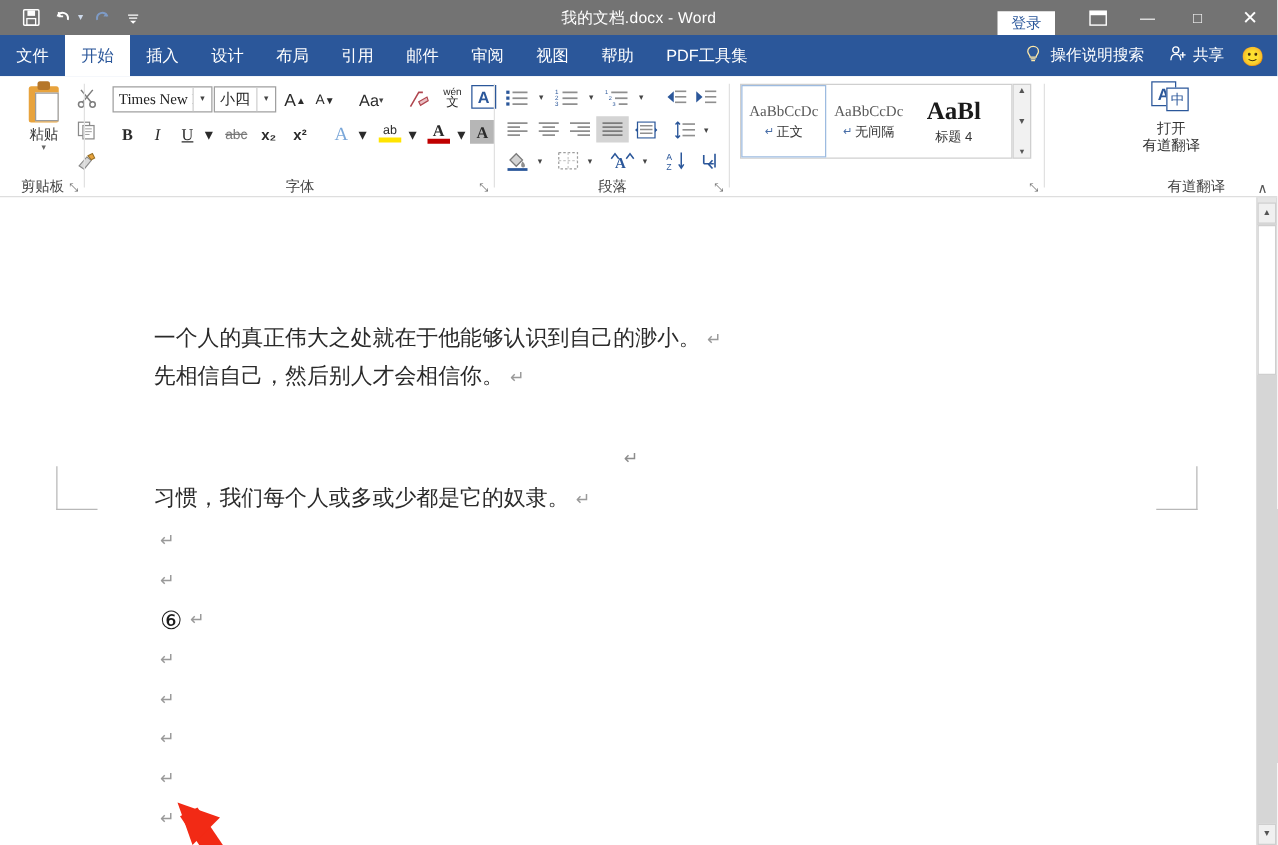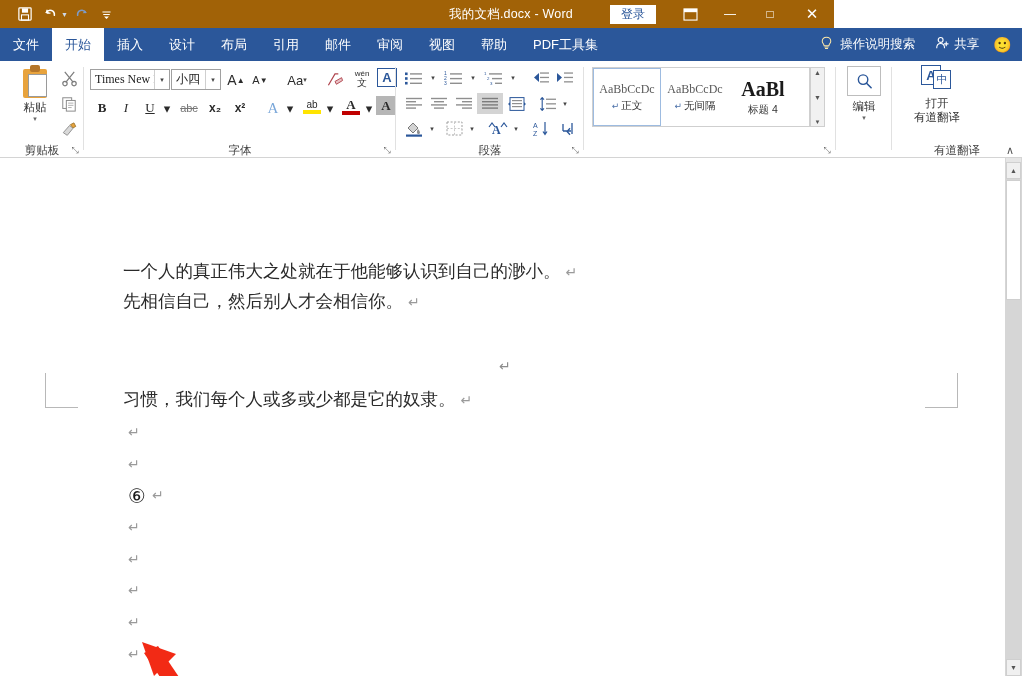--- a/index.html
+++ b/index.html
@@ -5,36 +5,36 @@
   * { box-sizing: border-box; margin: 0; padding: 0; }
   html, body {
     width: 1022px; height: 676px;
     font-family: "Liberation Sans", "DejaVu Sans", sans-serif;
     overflow: hidden; background: #fff;
   }
   .app { position: relative; width: 1022px; height: 676px; }
 
   
   .titlebar {
-    position: absolute; left: 0; top: 0; width: 834px; height: 28px;
-    background: #a16207; color: #fff;
+    position: absolute; left: 0; top: 0; width: 1022px; height: 28px;
+    background: #737373; color: #fff;
   }
   .qat { position: absolute; left: 14px; top: 0; height: 28px; display: flex; align-items: center; gap: 3px; }
   .qat-btn {
     width: 22px; height: 22px; display: flex; align-items: center; justify-content: center;
     color: #ffffff;
   }
   .qat-btn.dim { color: #7e9bc6; }
   .qat-caret { font-size: 7px; color: #cdd9ea; margin-left: -3px; }
   .title-text {
     position: absolute; left: 0; top: 0; width: 1022px; height: 28px;
     display: flex; align-items: center; justify-content: center;
     font-size: 12.5px; color: #fff; letter-spacing: .2px;
   }
-  .win-right { position: absolute; right: 0; top: 0; height: 28px; display: flex; align-items: center; }
+  .win-right { position: absolute; right: 0; top: 0; height: 28px; display: flex; align-items: flex-end; }
   .signin {
     background: #ffffff; color: #2b579a; font-size: 12px;
     padding: 2px 11px; margin-right: 14px; line-height: 15px;
   }
   .win-icon {
     width: 40px; height: 28px; display: flex; align-items: center; justify-content: center;
     color: #fff; font-size: 12px;
   }
   .win-icon.ribbon-disp { font-size: 13px; }
   .win-icon.close { font-size: 15px; width: 44px; }
@@ -65,21 +65,21 @@
     position: absolute; bottom: 1px; width: 100%; text-align: center;
     font-size: 11.5px; color: #444; line-height: 14px;
   }
   .group-sep { position: absolute; top: 6px; width: 1px; height: 83px; background: #e1e1e1; }
   .dlg-launcher {
     position: absolute; bottom: 2px; right: 3px; width: 12px; height: 12px;
     color: #666; font-size: 9px; line-height: 12px; text-align: center;
   }
 
   
-  .g-clip { left: 0; width: 84px; }
+  .g-clip { left: 0; width: 68px; }
   .paste-btn {
     position: absolute; left: 12px; top: 4px; width: 46px;
     display: flex; flex-direction: column; align-items: center;
   }
   .paste-ico { width: 30px; height: 34px; position: relative; }
   .clip-body { position: absolute; left: 3px; top: 4px; width: 24px; height: 29px; background: #e8a33d; border-radius: 2px; }
   .clip-clip { position: absolute; left: 10px; top: 0px; width: 10px; height: 7px; background: #b5762a; border-radius: 2px; }
   .clip-page { position: absolute; left: 8px; top: 9px; width: 19px; height: 23px; background: #fff; border: 1px solid #9a9a9a; }
   .paste-text { font-size: 11.5px; color: #333; margin-top: 1px; }
   .paste-caret { font-size: 7px; color: #666; line-height: 8px; }
@@ -539,33 +539,20 @@
       </div>
       <div class="gal-scroll">
         <span>▲</span>
         <span>▼</span>
         <span style="font-size:6px">▼</span>
       </div>
       <div class="dlg-launcher">⤡</div>
       <div class="group-sep" style="right:0"></div>
     </div>
 
-    <div class="group g-edit">
-      <div class="edit-btn">
-        <div class="edit-ico">
-          <svg width="17" height="17" viewBox="0 0 18 18">
-            <circle cx="7.5" cy="7" r="5" fill="none" stroke="#2b579a" stroke-width="1.5"></circle>
-            <path d="M11.2 10.8 L16 15.6" stroke="#2b579a" stroke-width="1.7" stroke-linecap="round"></path>
-          </svg>
-        </div>
-        <div class="edit-txt">编辑</div>
-        <div class="paste-caret">▾</div>
-      </div>
-      <div class="group-sep" style="right:0"></div>
-    </div>
 
     <div class="group g-youdao">
       <div class="yd-btn">
         <div class="yd-ico">
           <span class="yd-a">A</span>
           <span class="yd-z">中</span>
         </div>
         <div class="yd-l1">打开</div>
         <div class="yd-l2">有道翻译</div>
       </div>

